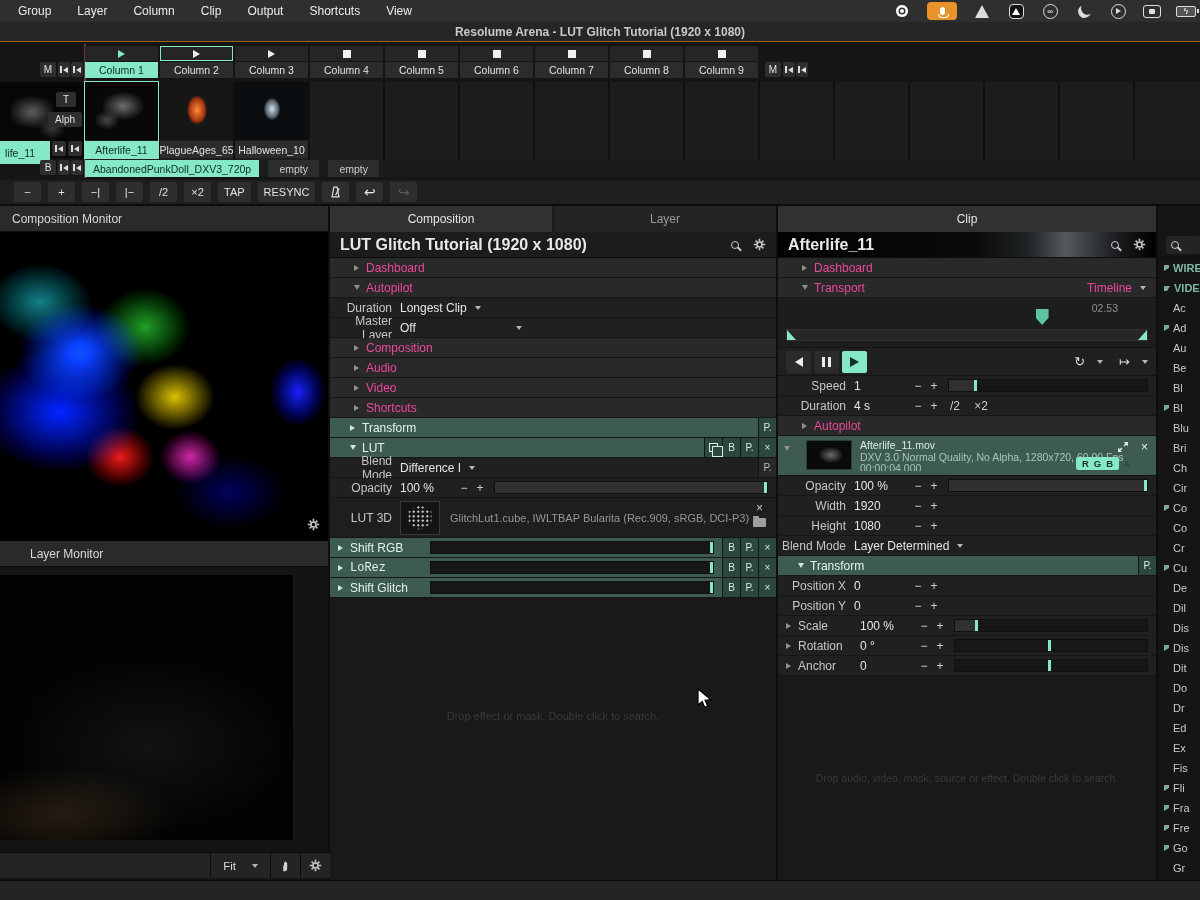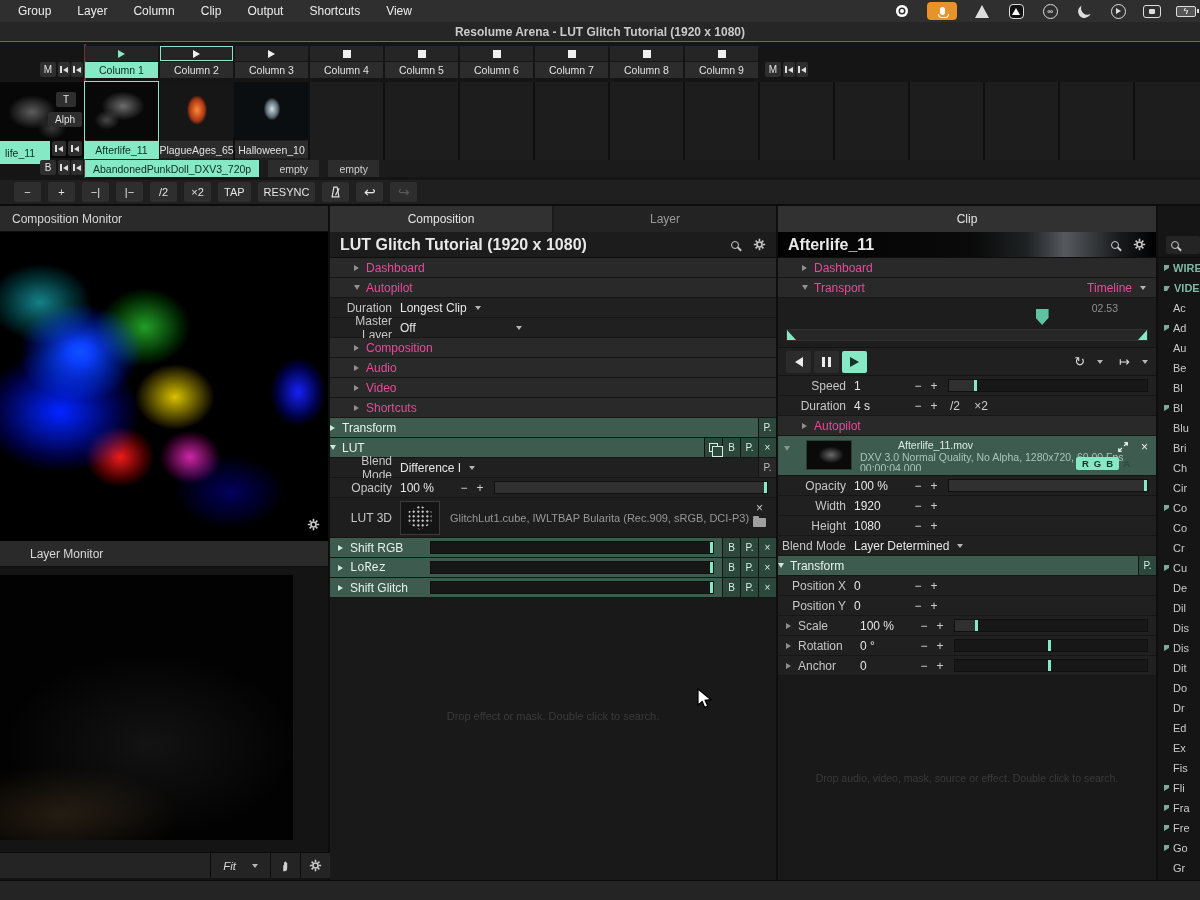--- a/index.html
+++ b/index.html
@@ -87,36 +87,36 @@
     radial-gradient(60px 50px at 175px 165px,rgba(252,232,64,.8),rgba(0,0,0,0) 70%),
     radial-gradient(52px 46px at 120px 225px,rgba(252,62,62,.75),rgba(0,0,0,0) 70%),
     radial-gradient(46px 40px at 190px 225px,rgba(242,82,205,.7),rgba(0,0,0,0) 70%),
     radial-gradient(80px 60px at 40px 70px,rgba(92,225,235,.55),rgba(0,0,0,0) 70%),
     radial-gradient(42px 52px at 298px 160px,rgba(44,52,225,.85),rgba(0,0,0,0) 70%),
     radial-gradient(90px 60px at 230px 260px,rgba(40,40,190,.4),rgba(0,0,0,0) 70%),#000;
     filter:saturate(1.35) contrast(1.1);}
   #layer-view{position:absolute;left:0;top:369px;width:293px;height:265px;background:
     radial-gradient(170px 70px at 60px 240px,rgba(125,95,55,.28),rgba(0,0,0,0) 70%),
     radial-gradient(210px 130px at 150px 170px,rgba(130,130,130,.13),rgba(0,0,0,0) 70%),#020202;}
-  #fitbar{position:absolute;left:0;top:646px;width:330px;height:26px;background:#242424;border-top:1px solid #0c0c0c;display:flex;align-items:center;justify-content:flex-end;font-style:italic;}
+  #fitbar{position:absolute;left:0;top:646px;width:330px;height:26px;background:#242424;border-top:1px solid #0c0c0c;display:flex;align-items:center;justify-content:flex-end;}
   .fit-dd{display:flex;align-items:center;gap:8px;padding:0 12px;height:100%;border-left:1px solid #0c0c0c;font-size:11.5px;color:#d8d8d8;}
   .fit-tool{width:30px;height:100%;display:flex;align-items:center;justify-content:center;border-left:1px solid #0c0c0c;}
   #comp-gear{position:absolute;right:8px;bottom:6px;}
 
   
   .tabs{display:flex;height:26px;}
   .tab{flex:1;display:flex;align-items:center;justify-content:center;font-size:12px;color:#9a9a9a;background:#232323;margin-right:2px;}
   .tab:last-child{margin-right:0;}
   .tab.active{background:#313131;color:#e4e4e4;}
   .ptitle{height:26px;background:#1c1c1c;display:flex;align-items:center;padding:0 10px;border-bottom:1px solid #0d0d0d;}
   .ptitle .t{font-size:16px;font-weight:bold;color:#e8e8e8;flex:1;}
   .ptitle.clipbg{background:linear-gradient(90deg,#020202 0%,#0a0a0a 52%,#1f2224 66%,#565a5e 76%,#191b1d 90%,#000 100%);}
   .row{height:20px;display:flex;align-items:center;background:#202020;border-bottom:1px solid #161616;font-size:12px;}
   .row.sec{background:#292929;color:#ec4899;padding-left:24px;}
-  .row.teal{background:var(--teal-row);color:#e4f3ec;padding-left:0;}
+  .row.teal{background:var(--teal-row);color:#e4f3ec;padding-left:20px;}
   .cr{width:0;height:0;border-left:5px solid #909090;border-top:3.5px solid transparent;border-bottom:3.5px solid transparent;margin-right:7px;flex:none;}
   .cd{width:0;height:0;border-top:5px solid #909090;border-left:3.5px solid transparent;border-right:3.5px solid transparent;margin-right:6px;flex:none;}
   .teal .cr{border-left-color:#cfe8dc;} .teal .cd{border-top-color:#cfe8dc;}
   .plabel{width:70px;text-align:right;padding-right:8px;color:#c6c6c6;flex:none;}
   #right-col .plabel{width:76px;}
   .pval{width:56px;color:#e6e6e6;flex:none;}
   .pm{width:16px;text-align:center;color:#cfcfcf;flex:none;}
   .dd{width:0;height:0;border-top:4px solid #b5b5b5;border-left:3.5px solid transparent;border-right:3.5px solid transparent;margin-left:8px;}
   .sl{flex:1;height:13px;background:#171717;border:1px solid #101010;position:relative;margin:0 8px 0 6px;}
   .sl .fill{position:absolute;left:0;top:0;bottom:0;background:#303030;}
@@ -155,21 +155,21 @@
   .tri-r-dark{width:0;height:0;border-left:9px solid #143226;border-top:5.5px solid transparent;border-bottom:5.5px solid transparent;}
   .pause{display:flex;gap:3px;} .pause span{width:3px;height:10px;background:#ececec;}
   .tr-right{position:absolute;right:8px;display:flex;gap:16px;align-items:center;}
   .tr-ico{display:flex;align-items:center;gap:4px;color:#dcdcdc;font-size:13px;}
   .rgb-badge{display:flex;gap:1px;background:var(--acc);border-radius:2px;padding:1px 4px;}
   .rgb-badge span{font-size:9.5px;font-weight:bold;color:#123528;padding:0 2px;}
   .alpha-off{font-size:9.5px;font-weight:bold;color:#2c4a3e;margin-left:4px;}
   .srcrow{height:40px;background:var(--teal-row);border-bottom:1px solid #141414;display:flex;position:relative;padding:4px 6px 4px 6px;}
   .srcthumb{width:46px;height:30px;background:radial-gradient(18px 12px at 24px 14px,#6a6a6a,rgba(0,0,0,0) 70%),#0a0a0a;border:1px solid #2a3e35;margin:0 8px 0 10px;flex:none;}
   .srcmeta{font-size:10.5px;color:#a9c4b8;line-height:11.5px;overflow:hidden;}
-  .srcmeta .fn{color:#d9ece3;margin-left:38px;}
+  .srcmeta .fn{color:#d9ece3;}
   .src-icons{position:absolute;right:8px;top:5px;display:flex;gap:12px;align-items:center;}
   .src-badge{position:absolute;right:26px;bottom:5px;display:flex;align-items:center;}
 
   
   .fxsearch{height:26px;display:flex;align-items:center;padding-left:8px;background:#151515;border-bottom:1px solid #0e0e0e;}
   .fxsearch .box{width:60px;height:18px;background:#242424;border-radius:2px;display:flex;align-items:center;padding-left:5px;}
   .fxrow{height:20px;display:flex;align-items:center;padding-left:6px;font-size:11px;color:#c9c9c9;white-space:nowrap;}
   .fxrow .cr,.fxrow .cd{margin-right:4px;border-left-color:#7da99a;border-top-color:#7da99a;}
   .fxrow.grp{color:#7fb7a4;font-weight:bold;}
   .fxrow .ind{width:9px;flex:none;}

